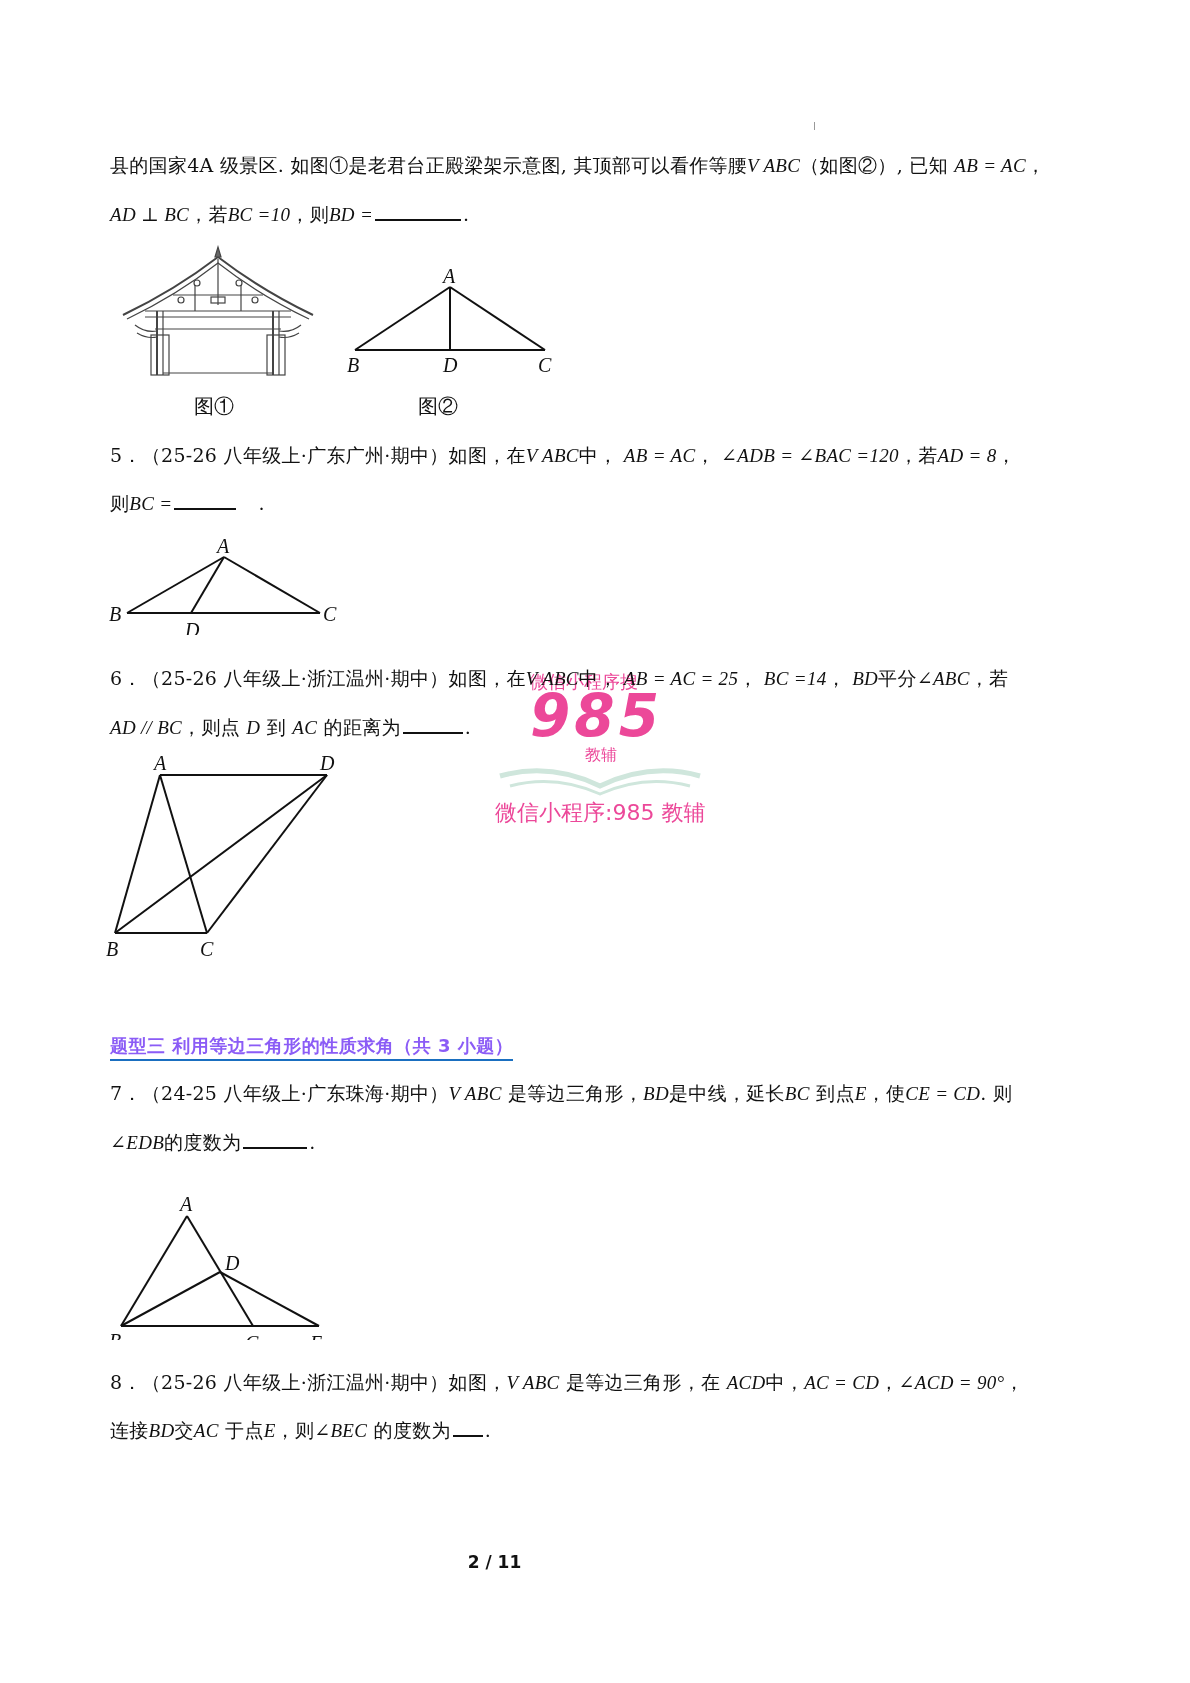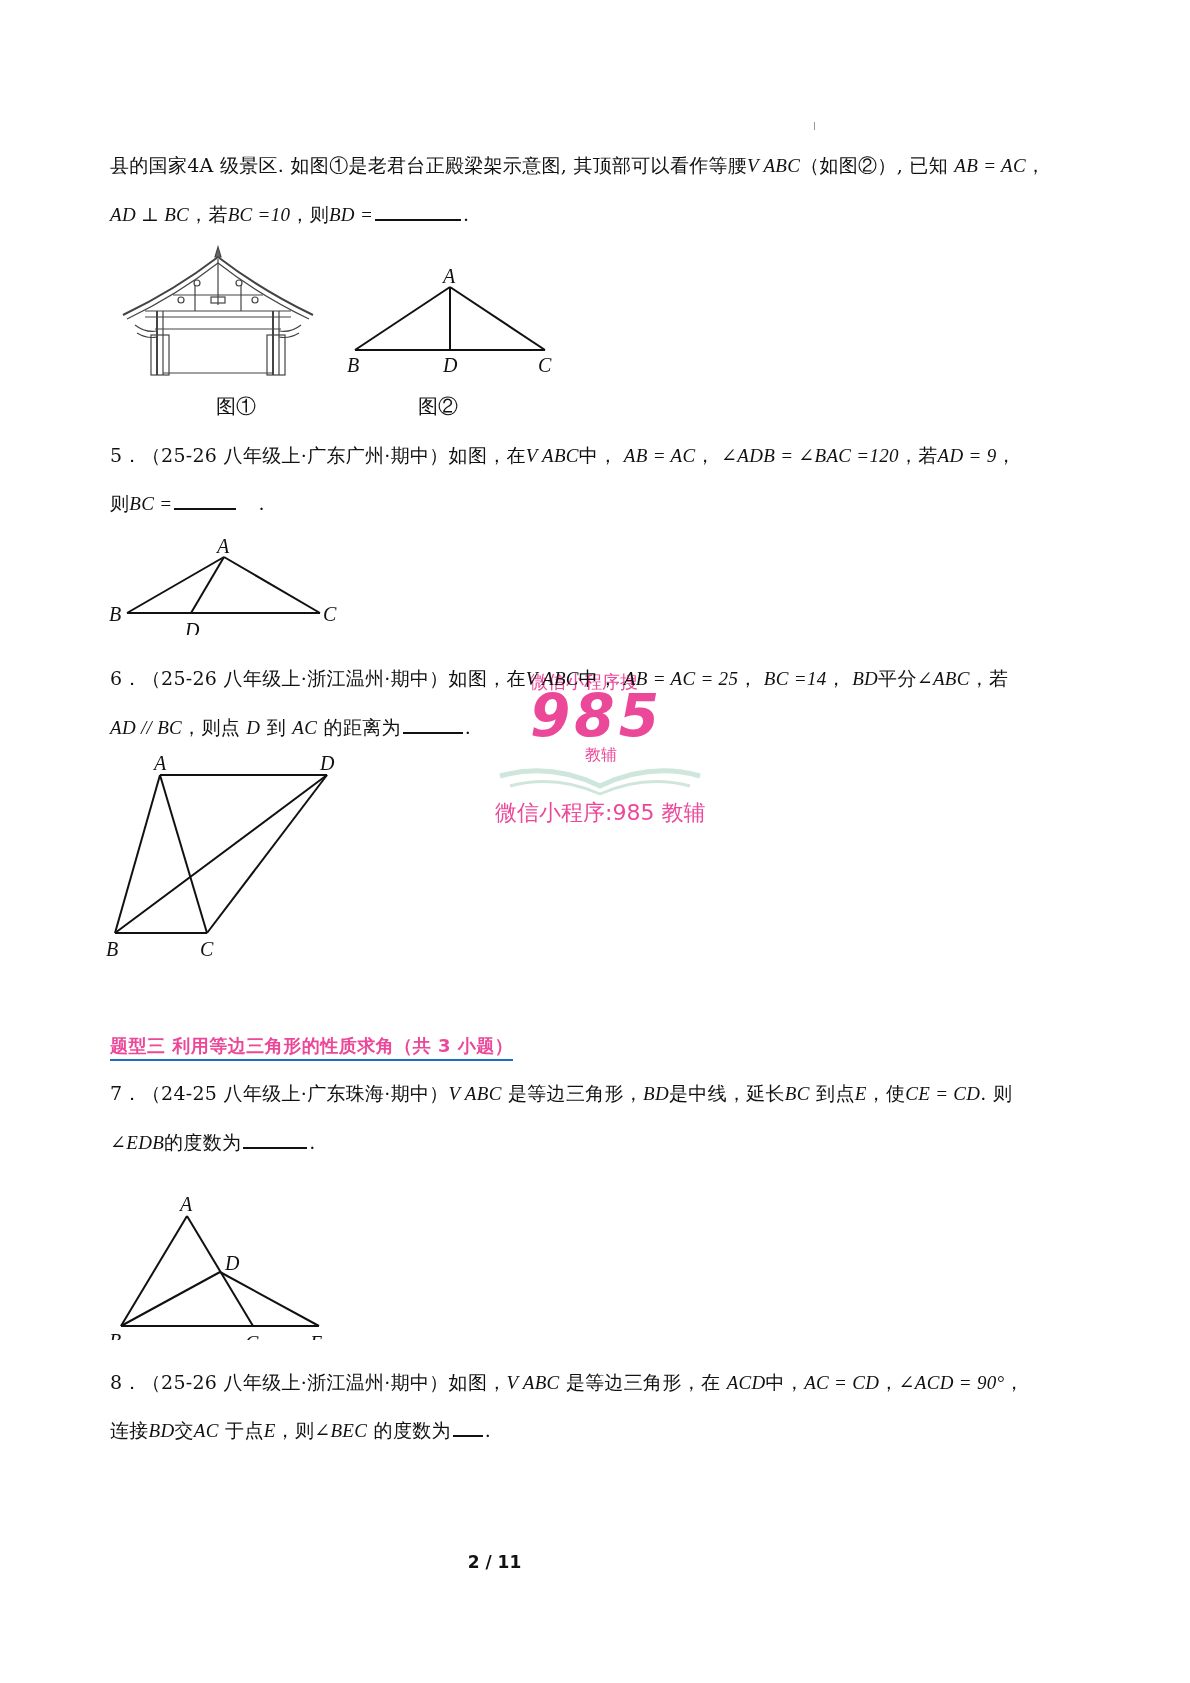--- a/index.html
+++ b/index.html
@@ -2,21 +2,21 @@
 <html><head>
 <meta charset="utf-8">
 <style>
   html, body { margin:0; padding:0; background:#ffffff; }
   body { width:1190px; height:1683px; position:relative; overflow:hidden;
          font-family:"DejaVu Serif","Liberation Serif",serif; color:#111; }
   .line { position:absolute; left:110px; font-size:19px; line-height:26px; white-space:nowrap; letter-spacing:0.3px; }
   .m { font-family:"Liberation Serif","DejaVu Serif",serif; font-style:italic; }
   .blank { display:inline-block; border-bottom:2px solid #111; height:18px; vertical-align:baseline; margin:0 2px; }
   .section { position:absolute; left:110px; top:1034px; font-family:"DejaVu Sans","Liberation Sans",sans-serif;
-             font-weight:bold; font-size:18px; color:#ec4899; border-bottom:2px solid #1a6fc0; padding-bottom:1px; letter-spacing:0.5px; }
+             font-weight:bold; font-size:18px; color:#8b5cf6; border-bottom:2px solid #1a6fc0; padding-bottom:1px; letter-spacing:0.5px; }
   .fig { position:absolute; }
   .fig text { font-family:"Liberation Serif","DejaVu Serif",serif; font-style:italic; font-size:20px; fill:#111; }
   .caption { position:absolute; font-size:20px; font-family:"DejaVu Serif","Liberation Serif",serif; }
   .wm { position:absolute; color:#ec4899; font-family:"DejaVu Sans","Liberation Sans",sans-serif; pointer-events:none; }
   .footer { position:absolute; top:1552px; left:0; width:989px; text-align:center; font-family:"DejaVu Sans","Liberation Sans",sans-serif;
             font-weight:bold; font-size:17px; }
   .tick { position:absolute; left:814px; top:122px; width:1px; height:8px; background:#999; }
 </style>
 </head>
 <body>
@@ -62,38 +62,38 @@
     <line x1="48" y1="66" x2="48" y2="130"></line>
     <line x1="158" y1="66" x2="158" y2="130" stroke-width="2"></line>
     <line x1="164" y1="66" x2="164" y2="130"></line>
     <rect x="36" y="90" width="18" height="40"></rect>
     <rect x="152" y="90" width="18" height="40"></rect>
     <line x1="48" y1="128" x2="158" y2="128"></line>
     <path d="M20 80 Q30 88 42 86 M186 80 Q176 88 164 86"></path>
     <path d="M22 88 Q32 94 42 92 M184 88 Q174 94 164 92"></path>
   </g>
 </svg>
-<div class="caption" style="left:216px;top:393px;">图①</div>
+<div class="caption" style="left:194px;top:393px;">图①</div>
 
 <svg class="fig" style="left:345px;top:262px;" width="220" height="120">
   <g stroke="#111" stroke-width="2" fill="none">
     <line x1="10" y1="88" x2="200" y2="88"></line>
     <line x1="10" y1="88" x2="105" y2="25"></line>
     <line x1="200" y1="88" x2="105" y2="25"></line>
     <line x1="105" y1="25" x2="105" y2="88"></line>
   </g>
   <text x="98" y="21">A</text>
   <text x="2" y="110">B</text>
   <text x="98" y="110">D</text>
   <text x="193" y="110">C</text>
 </svg>
 <div class="caption" style="left:418px;top:393px;">图②</div>
 
 <div class="line" style="top:442px;">
-  <span>5．（25-26 八年级上·广东广州·期中）如图，在</span><span class="m">V ABC</span><span>中，</span> <span class="m">AB = AC</span><span>，</span> <span class="m">∠ADB = ∠BAC =120</span><span>，若</span><span class="m">AD = 9</span><span>，</span>
+  <span>5．（25-26 八年级上·广东广州·期中）如图，在</span><span class="m">V ABC</span><span>中，</span> <span class="m">AB = AC</span><span>，</span> <span class="m">∠ADB = ∠BAC =120</span><span>，若</span><span class="m">AD = 8</span><span>，</span>
 </div>
 <div class="line" style="top:490px;">
   <span>则</span><span class="m">BC =</span><span class="blank" style="width:62px;"></span><span style="display:inline-block;width:20px;"></span><span>.</span>
 </div>
 
 <svg class="fig" style="left:105px;top:535px;" width="240" height="100">
   <g stroke="#111" stroke-width="2" fill="none">
     <line x1="22" y1="78" x2="215" y2="78"></line>
     <line x1="22" y1="78" x2="119" y2="22"></line>
     <line x1="215" y1="78" x2="119" y2="22"></line>

